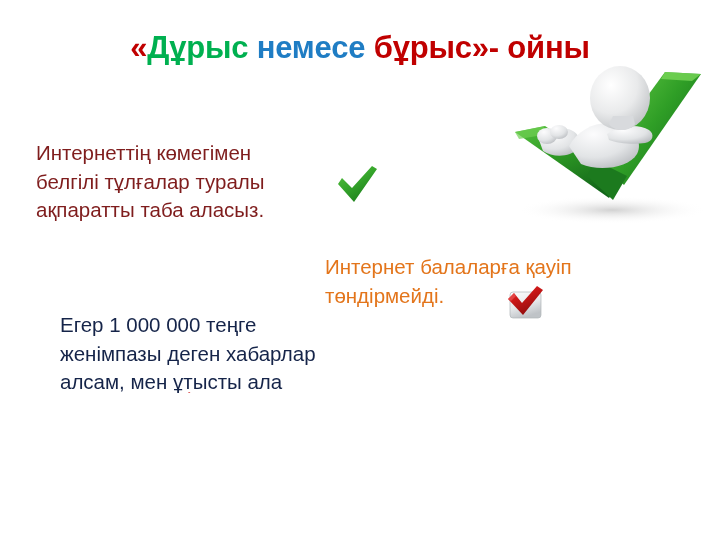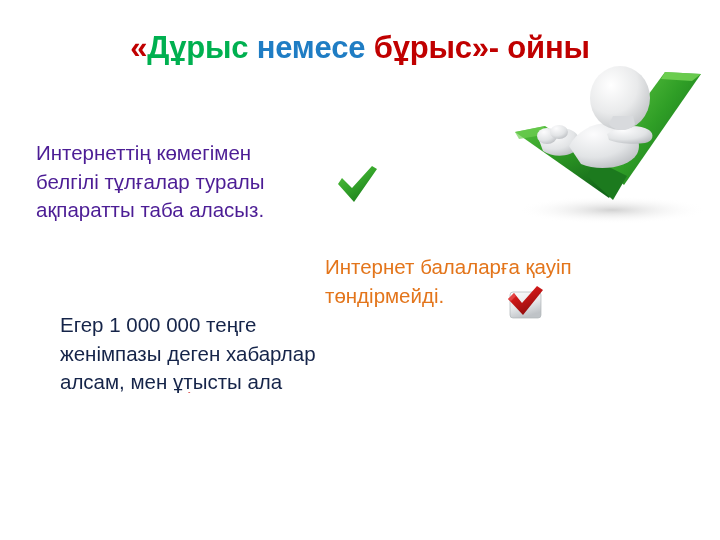--- a/index.html
+++ b/index.html
@@ -36,21 +36,21 @@
   .t-blue       { color: #1F7DC4; }
   .t-red        { color: #C00000; }
 
   
   .statement {
     position: absolute;
     font-size: 20.5px;
     line-height: 28.5px;
     white-space: pre-line;
   }
-  #stmt-1 { left: 36px;  top: 139px; color: #4c1d95; width: 300px; }
+  #stmt-1 { left: 36px;  top: 139px; color: #7f1d1d; width: 300px; }
   #stmt-2 { left: 325px; top: 253px; color: #E3751B; width: 300px; }
   #stmt-3 { left: 36px;  top: 311px; color: #152449; width: 330px; margin-left: 24px; }
   #stmt-4 { left: 366px; top: 409px; color: #D81313; width: 300px; }
 
   
   .check-green { position: absolute; }
   #check-green-1 { left: 334px; top: 164px; width: 46px;  height: 46px; }
   #check-green-2 { left: 596px; top: 469px; width: 62px;  height: 62px; }
 
   

